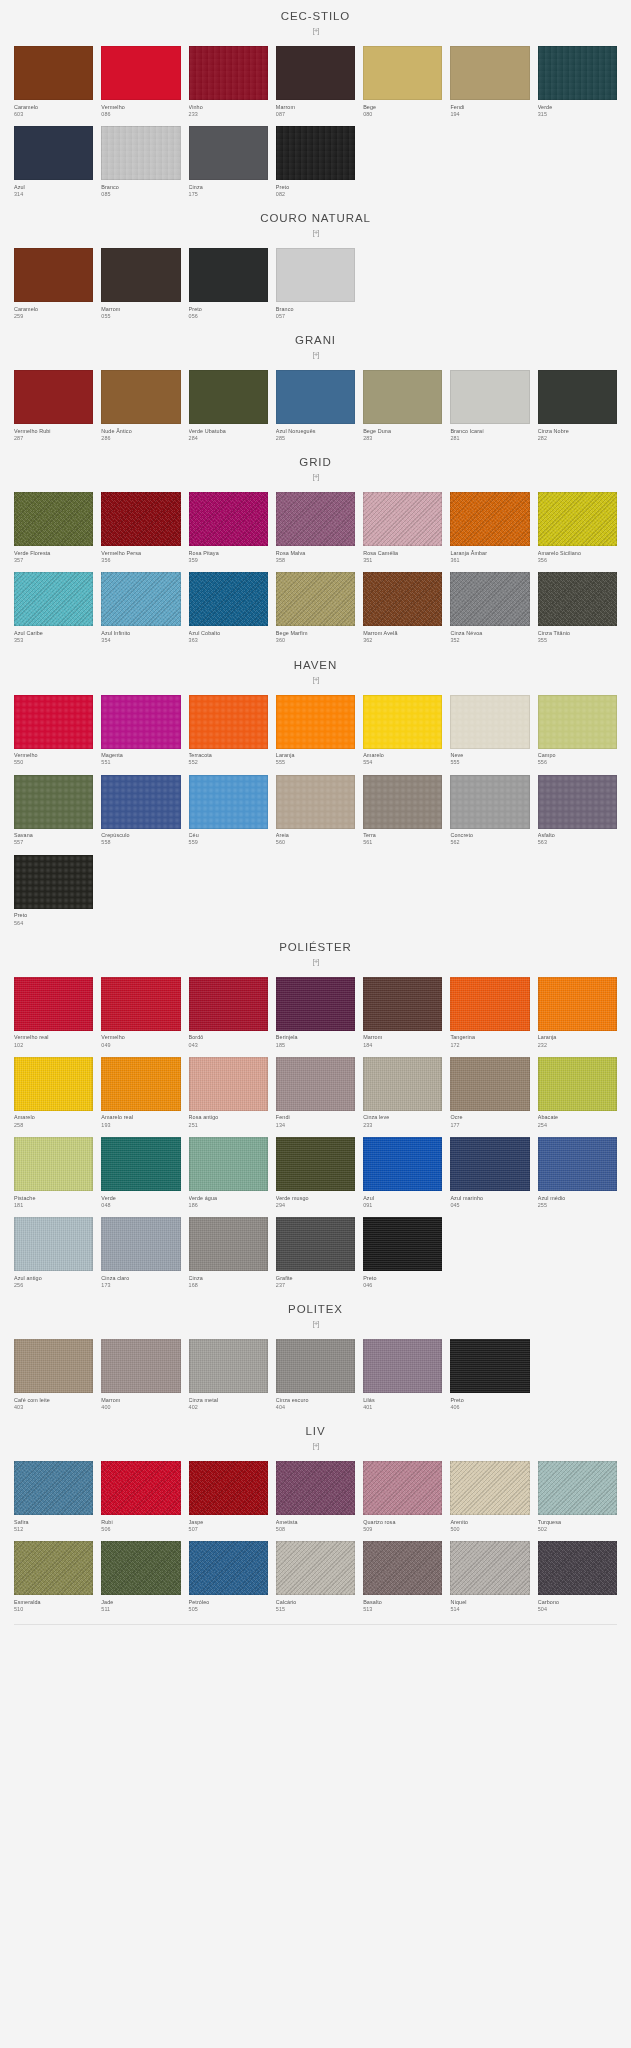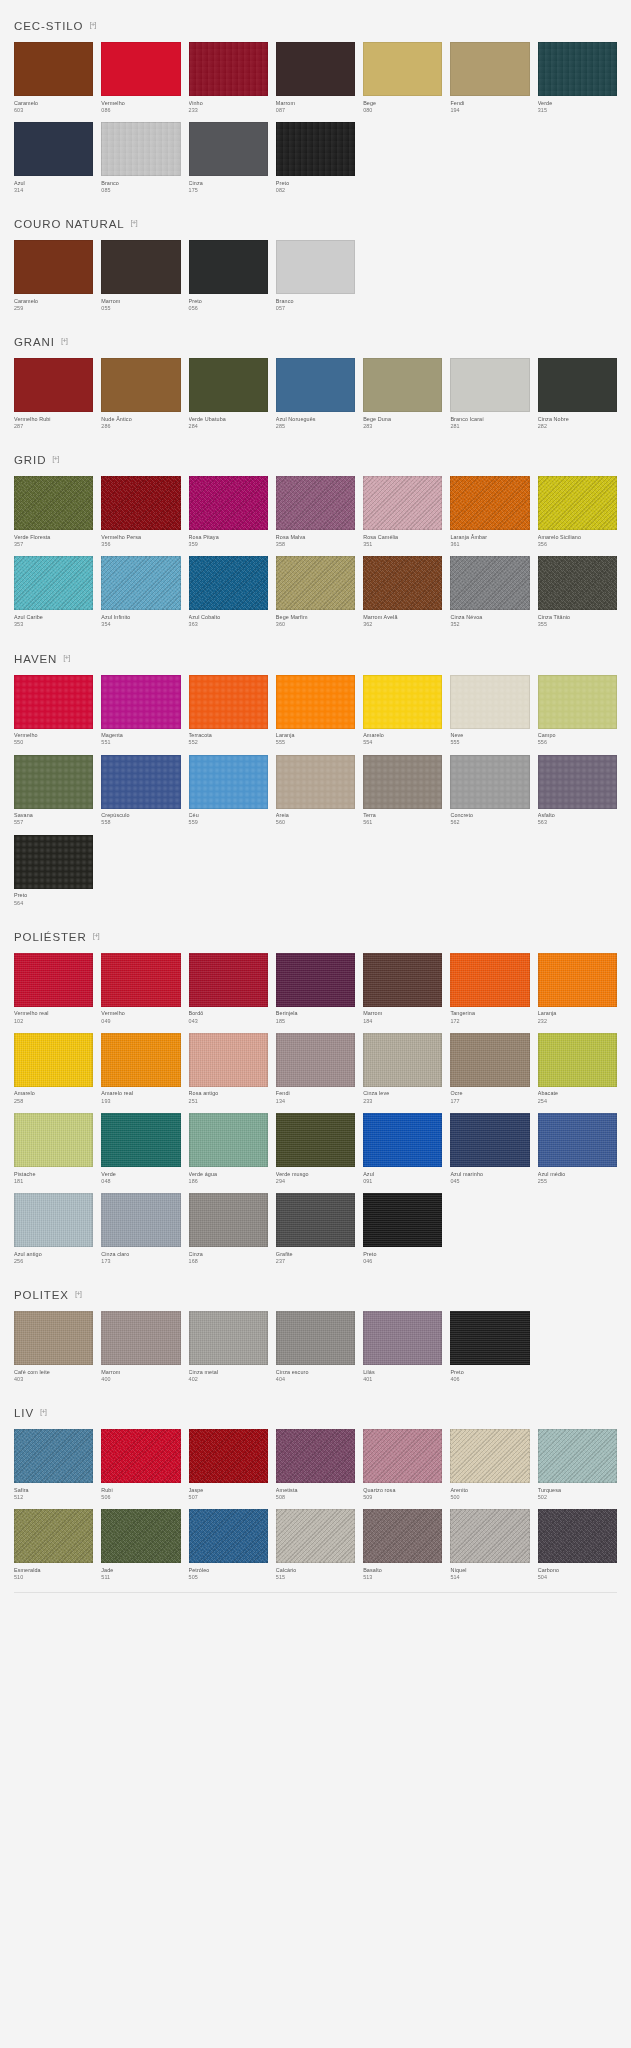--- a/index.html
+++ b/index.html
@@ -8,21 +8,22 @@
     width: 631px;
     background: #f4f4f4;
     font-family: "Liberation Sans", sans-serif;
     -webkit-font-smoothing: antialiased;
   }
   .page { width:631px; padding: 0 0 24px 0; background:#f4f4f4; }
 
   .section { padding: 0 14px; margin-bottom: 4px; }
   .section-head {
     display:flex; align-items:center; gap:6px;
-    padding: 20px 0 10px 0;
+    padding: 10px 0 10px 0;
+    flex-direction: column;
   }
   .section-title {
     font-size: 11.5px;
     letter-spacing: .9px;
     color: #4a4a4a;
     font-weight: 500;
     text-transform: uppercase;
   }
   .expand-icon {
     display:inline-flex; align-items:center; justify-content:center;

